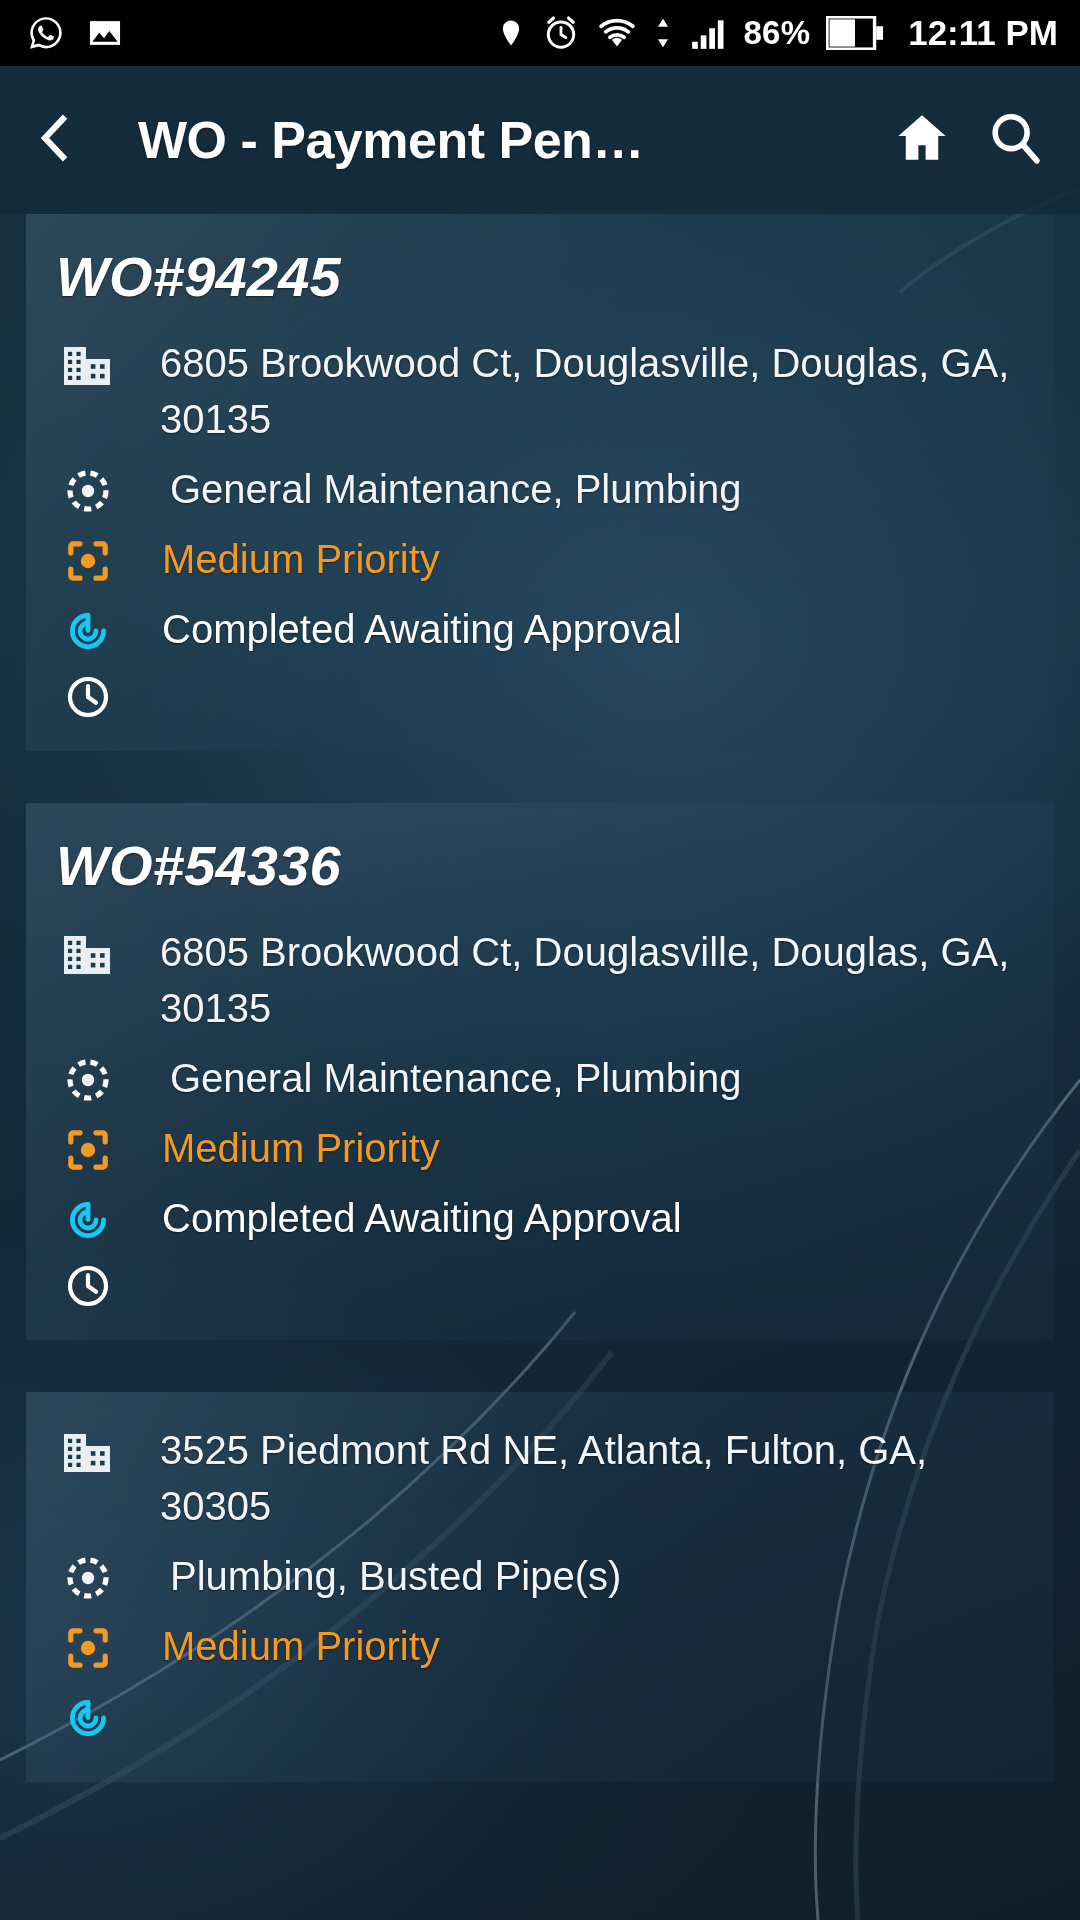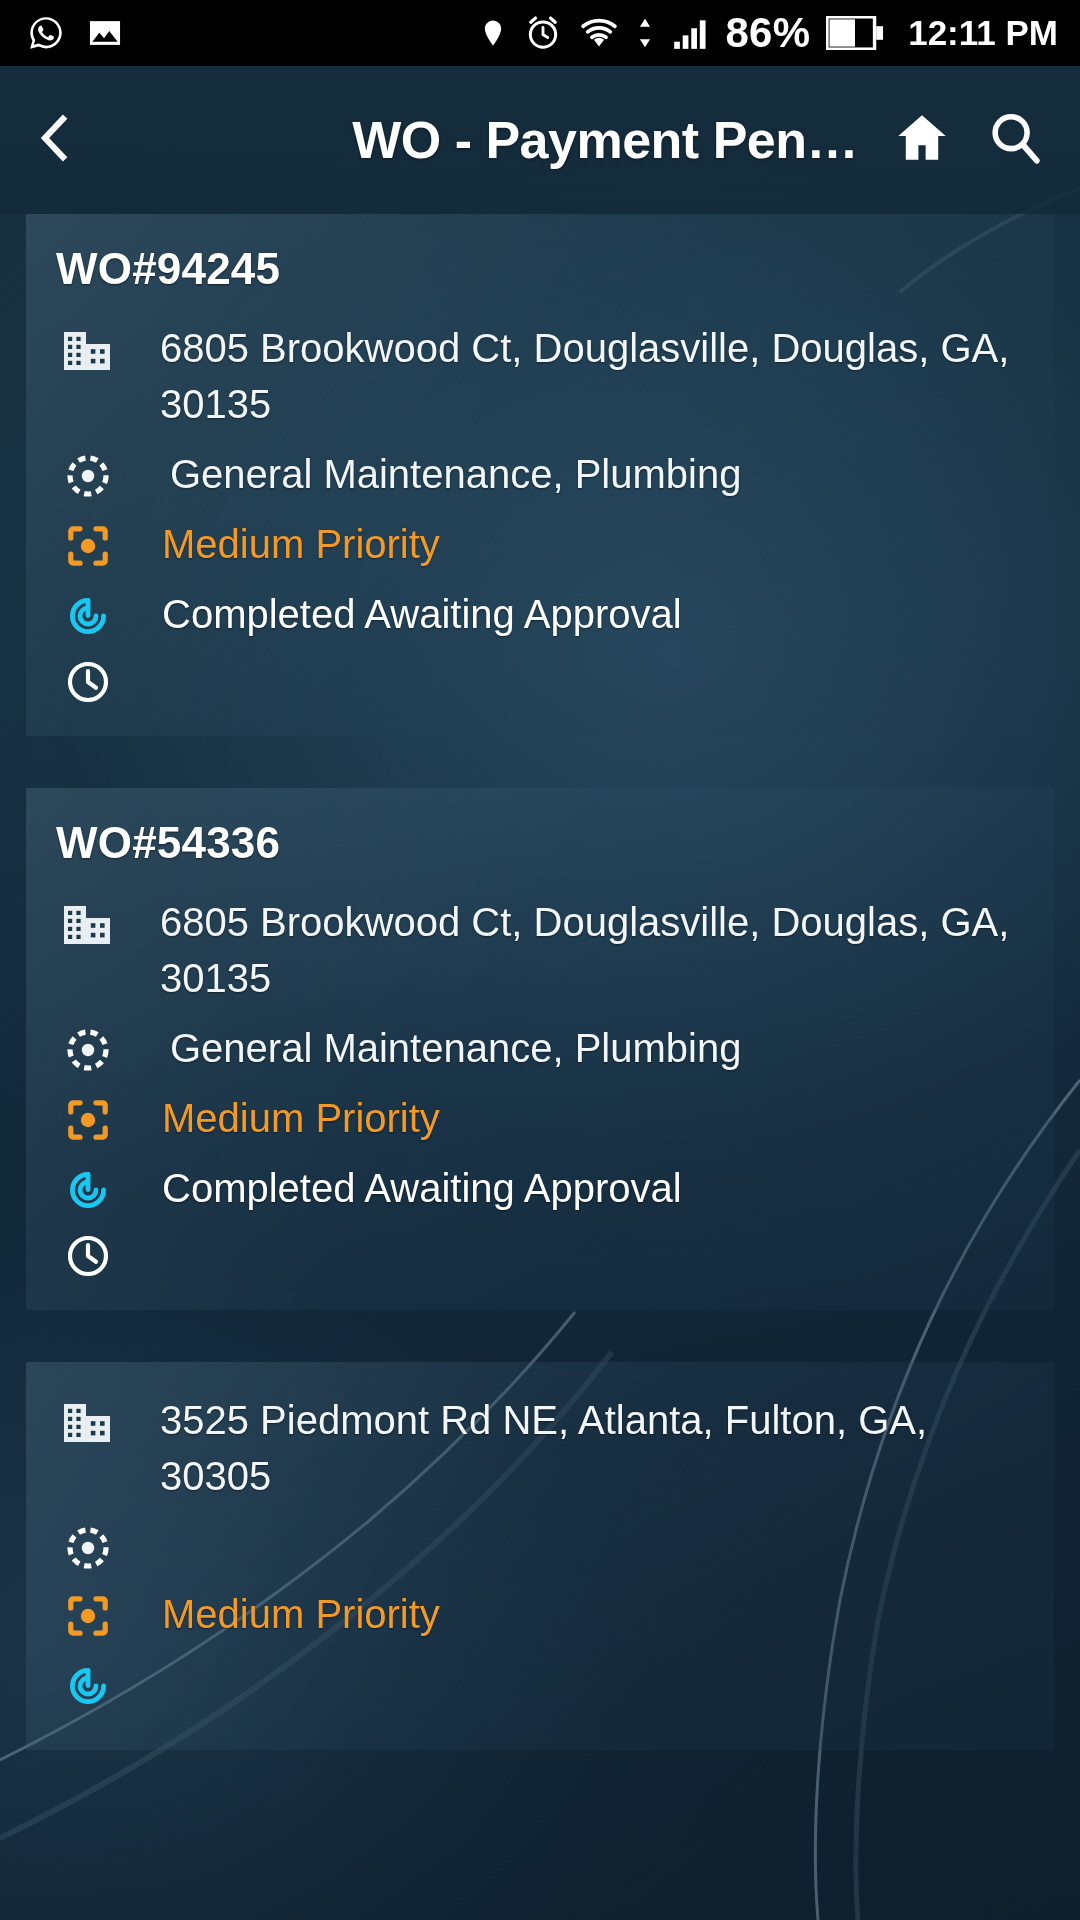--- a/index.html
+++ b/index.html
@@ -28,33 +28,32 @@
     height: 66px;
     background: #000;
     display: flex; align-items: center;
     padding: 0 22px 0 26px;
     color: #fff;
   }
   .sb-left { display:flex; align-items:center; gap:20px; }
   .sb-right { display:flex; align-items:center; gap:16px; margin-left:auto; }
   .sb-icon { display:flex; align-items:center; justify-content:center; }
   .sb-text {
-    font-size: 42px; font-weight: 700; letter-spacing: 0.2px;
+    font-size: 33px; font-weight: 700; letter-spacing: 0.2px;
     font-family: "Liberation Sans", sans-serif; color:#fff;
   }
   .sb-time { font-size: 35px; font-weight: 700; margin-left: 8px; text-align: center; }
 
   
   #appbar {
     position: relative;
     height: 148px;
     display: flex; align-items: center;
     padding: 0 36px 0 40px;
     background: linear-gradient(180deg, rgba(21,44,60,0.88) 0%, rgba(19,41,57,0.80) 100%);
-    text-align: right;
   }
   #appbar .back { width: 72px; display:flex; align-items:center; }
   #appbar .title {
     flex: 1;
     color: #ffffff;
     font-size: 52px;
     font-weight: 700;
     letter-spacing: -0.5px;
     margin-left: 26px;
     white-space: nowrap;
@@ -75,26 +74,26 @@
     overflow: hidden;
   }
   .card::after{
     content:"";
     position:absolute; inset:0;
     background: linear-gradient(120deg, rgba(255,255,255,0.045) 0%, rgba(255,255,255,0.0) 45%);
     pointer-events:none;
   }
   .card-title {
     color: #ffffff;
-    font-size: 44px;
+    font-size: 56px;
     font-weight: 700;
     letter-spacing: 0.2px;
     margin-bottom: 26px;
     text-shadow: 0 1px 2px rgba(0,0,0,.5);
-    position: relative; z-index: 2;
+    position: relative; z-index: 2; font-style: italic;
   }
 
   .row {
     display: flex;
     align-items: flex-start;
     margin-bottom: 14px;
     position: relative; z-index: 2; gap: 28px;
   }
   .row .ic {
     width: 64px; min-width: 64px;
@@ -395,20 +394,21 @@
         <div class="txt">3525 Piedmont Rd NE, Atlanta, Fulton, GA, 30305</div>
       </div>
 
       <div class="row cat">
         <div class="ic">
           <svg width="48" height="48" viewBox="0 0 24 24">
             <circle cx="12" cy="12" r="9" fill="none" stroke="#fff" stroke-width="2.6" stroke-dasharray="3.6 2.6"></circle>
             <circle cx="12" cy="12" r="3.1" fill="#eef3f6"></circle>
           </svg>
         </div>
+        <div class="txt">Plumbing, Busted Pipe(s)</div>
       </div>
 
       <div class="row prio">
         <div class="ic">
           <svg width="48" height="48" viewBox="0 0 24 24">
             <g fill="none" stroke="#f29a24" stroke-width="2.6" stroke-linecap="round">
               <path d="M3.4 8V4.6A1.2 1.2 0 0 1 4.6 3.4H8"></path>
               <path d="M16 3.4h3.4a1.2 1.2 0 0 1 1.2 1.2V8"></path>
               <path d="M20.6 16v3.4a1.2 1.2 0 0 1-1.2 1.2H16"></path>
               <path d="M8 20.6H4.6a1.2 1.2 0 0 1-1.2-1.2V16"></path>

